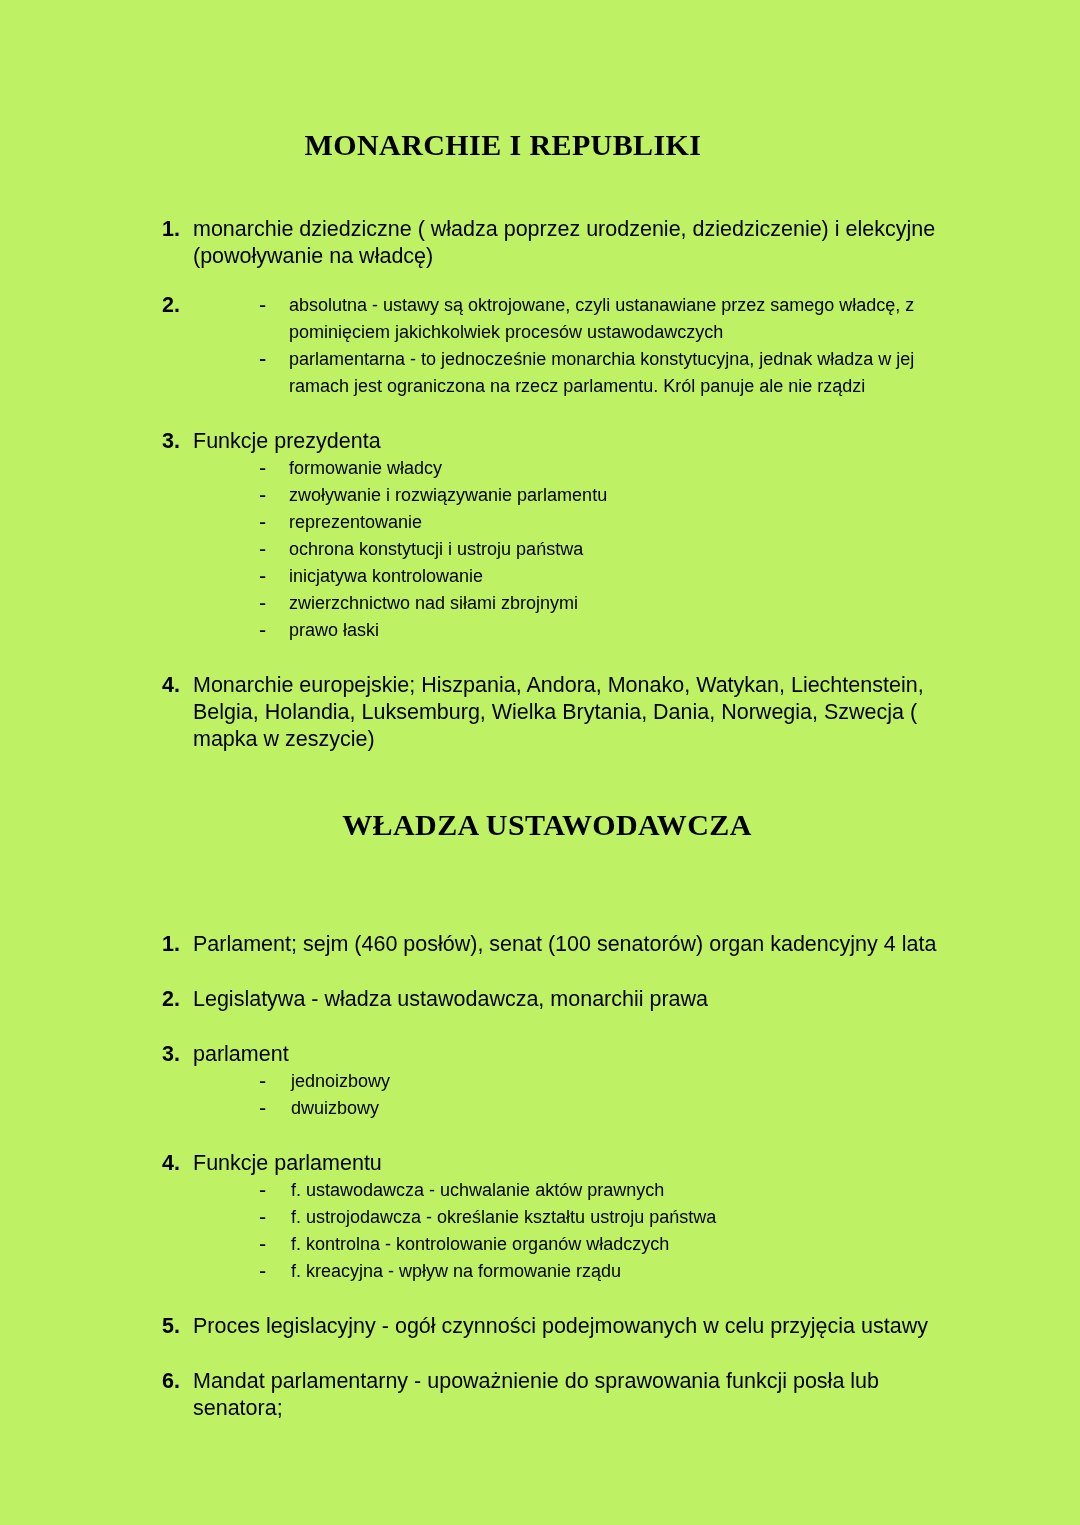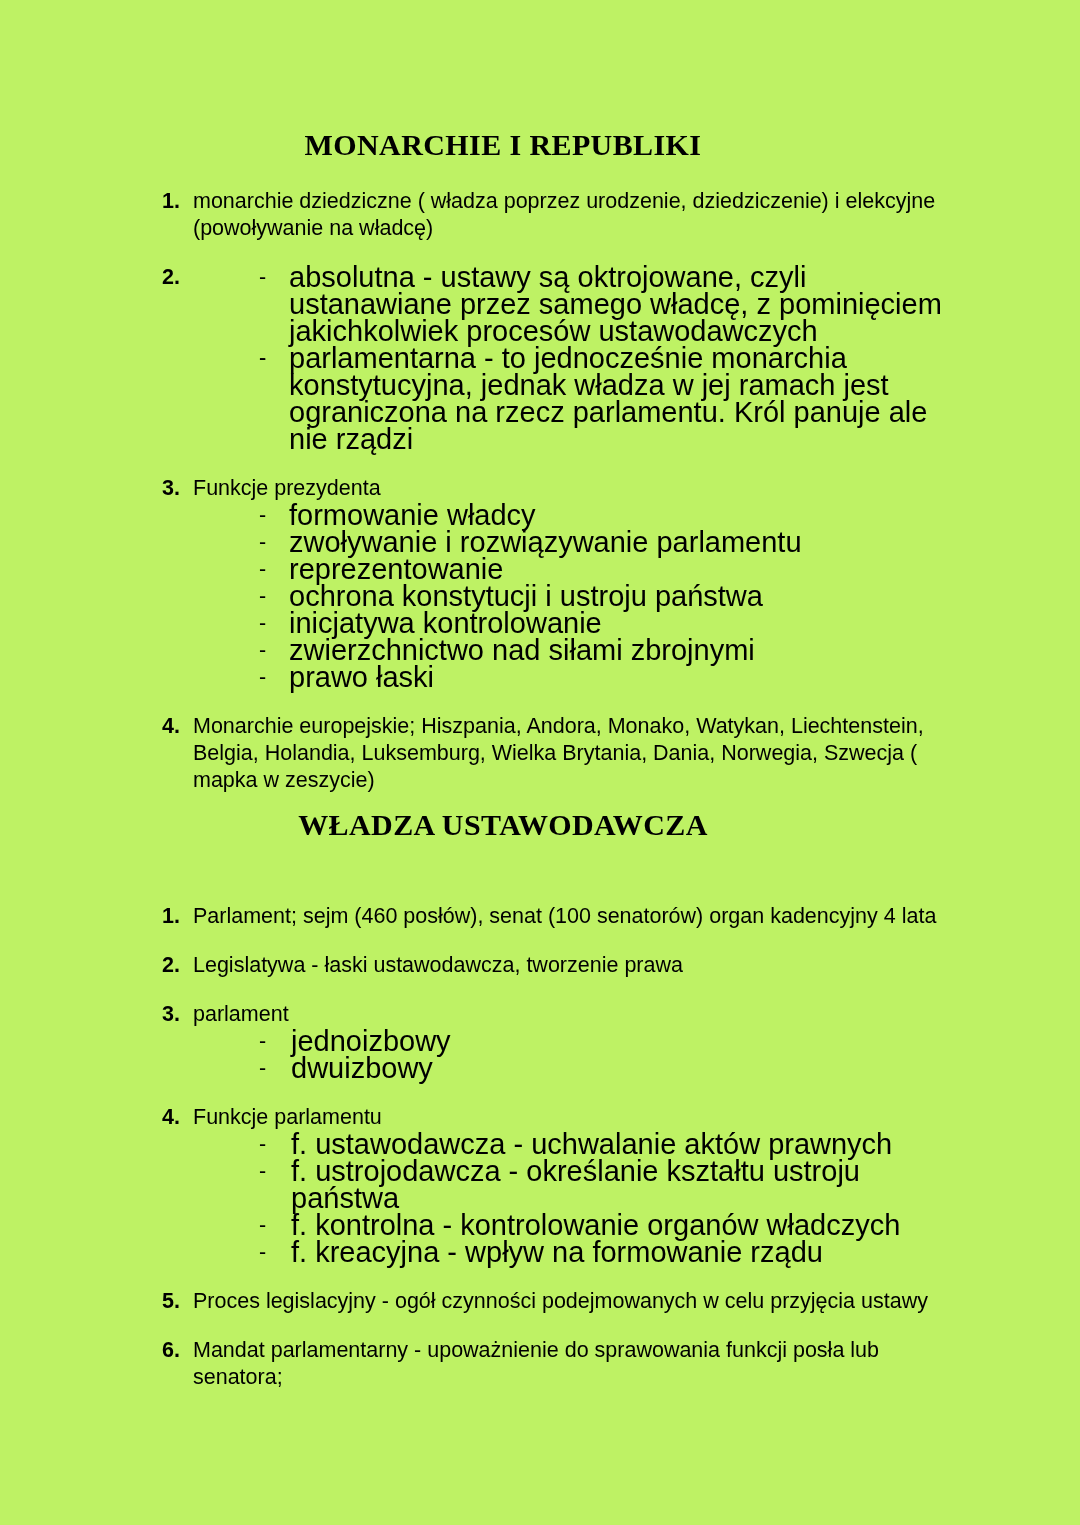--- a/index.html
+++ b/index.html
@@ -39,20 +39,21 @@
     position: absolute;
     left: 0;
     top: 128px;
     width: 1006px;
   }
   .heading-2-wrap {
     position: absolute;
     left: 0;
     top: 808px;
     width: 1006px;
+    padding-left: 44px;
   }
 
   
   .section {
     position: absolute;
     left: 162px;
     width: 800px;
   }
   .section-1 { top: 188px; }
   .section-2 { top: 903px; }
@@ -73,20 +74,21 @@
     top: 0;
     font-weight: bold;
     font-size: 21.5px;
     line-height: 27px;
   }
   .num-text {
     display: block;
     font-size: 21.5px;
     line-height: 27px;
     max-width: 752px;
+    margin-top: 28px;
   }
 
   
   .sub-list {
     margin: 0;
     padding: 0;
     list-style: none;
   }
   .sub-item {
     position: relative;
@@ -97,21 +99,21 @@
   .sub-dash {
     position: absolute;
     left: 66px;
     top: 0;
     font-size: 21.5px;
     line-height: 27px;
   }
   .sub-text {
     display: block;
     max-width: 690px;
-    font-size: 29px;
+    font-size: 18px;
     line-height: 27px;
   }
   .sub-list-tight .sub-item { padding-left: 98px; }
   .sub-list-tight .sub-dash { left: 66px; }
 </style>
 </head>
 <body>
 
 <div class="page">
 
@@ -191,21 +193,21 @@
 
   <div class="section section-2">
 
     <div class="num-item">
       <span class="num-marker">1.</span>
       <span class="num-text">Parlament; sejm (460 posłów), senat (100 senatorów) organ kadencyjny 4 lata</span>
     </div>
 
     <div class="num-item">
       <span class="num-marker">2.</span>
-      <span class="num-text">Legislatywa - łaski ustawodawcza, tworzenie prawa</span>
+      <span class="num-text">Legislatywa - władza ustawodawcza, monarchii prawa</span>
     </div>
 
     <div class="num-item">
       <span class="num-marker">3.</span>
       <span class="num-text">parlament</span>
       <ul class="sub-list sub-list-tight">
         <li class="sub-item">
           <span class="sub-dash">-</span>
           <span class="sub-text">jednoizbowy</span>
         </li>

